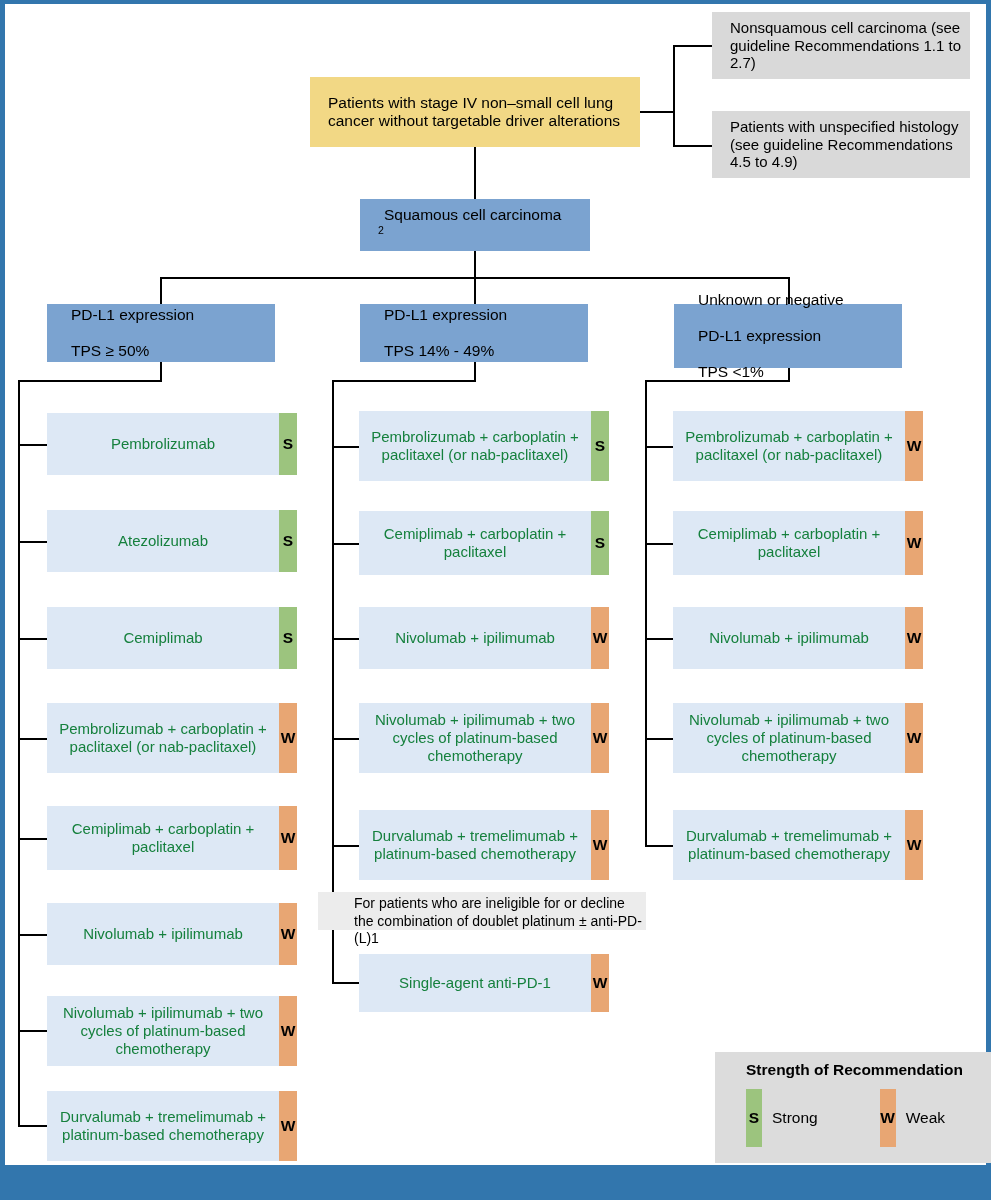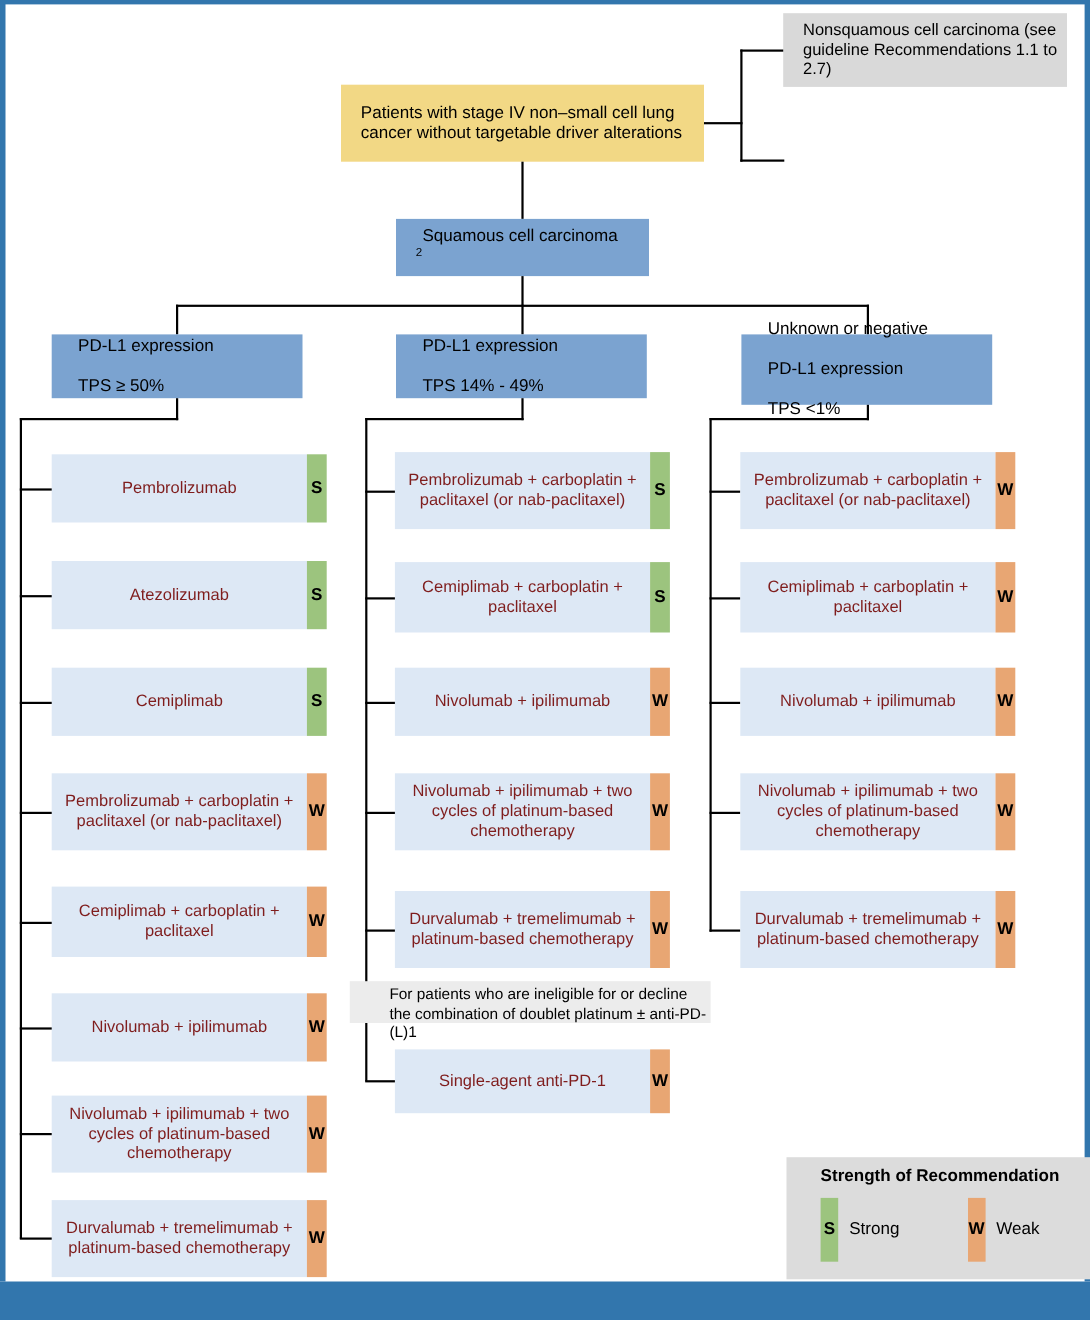--- a/index.html
+++ b/index.html
@@ -40,21 +40,21 @@
   .tx {
     position: absolute;
     display: flex;
     align-items: stretch;
   }
   .tx-body {
     flex: 1 1 auto;
     background: #dde8f5;
     display: flex; align-items: center; justify-content: center;
     text-align: center;
-    font-size: 15px; line-height: 1.18; color:#7f1d1d;
+    font-size: 15px; line-height: 1.18; color:#15803d;
     padding: 11px 8px;
   }
   .tx-chip {
     flex: 0 0 18px;
     display:flex; align-items:center; justify-content:center;
     font-size: 15.5px; font-weight: bold; color:#000;
   }
   .chip-S { background:#9cc47e; }
   .chip-W { background:#e8a673; }
 
@@ -106,20 +106,23 @@
     <span>Patients with stage IV non–small cell lung cancer without targetable driver alterations</span>
   </div>
 
   <div class="ln h" style="left:640px; top:111px; width:35px;"></div>
   <div class="ln v" style="left:673px; top:45px; height:102px;"></div>
   <div class="ln h" style="left:673px; top:45px; width:40px;"></div>
   <div class="ln h" style="left:673px; top:145px; width:40px;"></div>
 
   <div class="node gray" style="left:712px; top:12px; width:258px; height:67px;">
     <span>Nonsquamous cell carcinoma (see guideline Recommendations 1.1 to 2.7)</span>
+  </div>
+  <div class="node gray" style="left:712px; top:111px; width:258px; height:67px;">
+    <span>Patients with unspecified histology (see guideline Recommendations 4.5 to 4.9)</span>
   </div>
 
   <div class="ln v" style="left:474px; top:147px; height:52px;"></div>
 
   <div class="node blue" style="left:360px; top:199px; width:230px; height:52px;">
     <span><span>Squamous cell carcinoma</span><sup>2</sup></span>
   </div>
 
   <div class="ln v" style="left:474px; top:251px; height:27px;"></div>
   <div class="ln h" style="left:160px; top:277px; width:630px;"></div>

